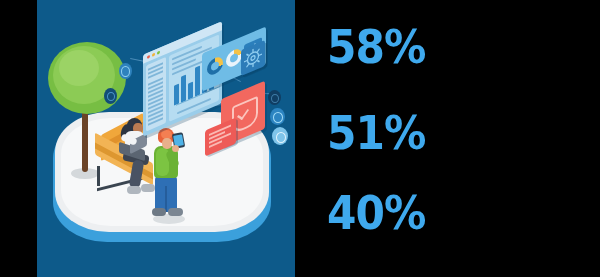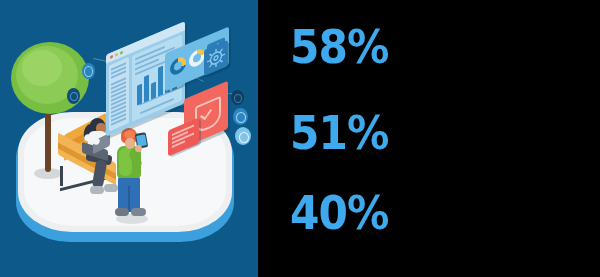--- a/index.html
+++ b/index.html
@@ -12,20 +12,21 @@
     height: 277px;
     overflow: hidden;
     font-family: "Liberation Sans", sans-serif;
   }
   #stage {
     position: relative;
     width: 492px;
     height: 277px;
     background: #fdba74;
     overflow: hidden;
+    margin-left: 37px;
   }
 
   
   #illustration-panel {
     position: absolute;
     left: 0;
     top: 0;
     width: 258px;
     height: 277px;
     background: #0D5A8A;

